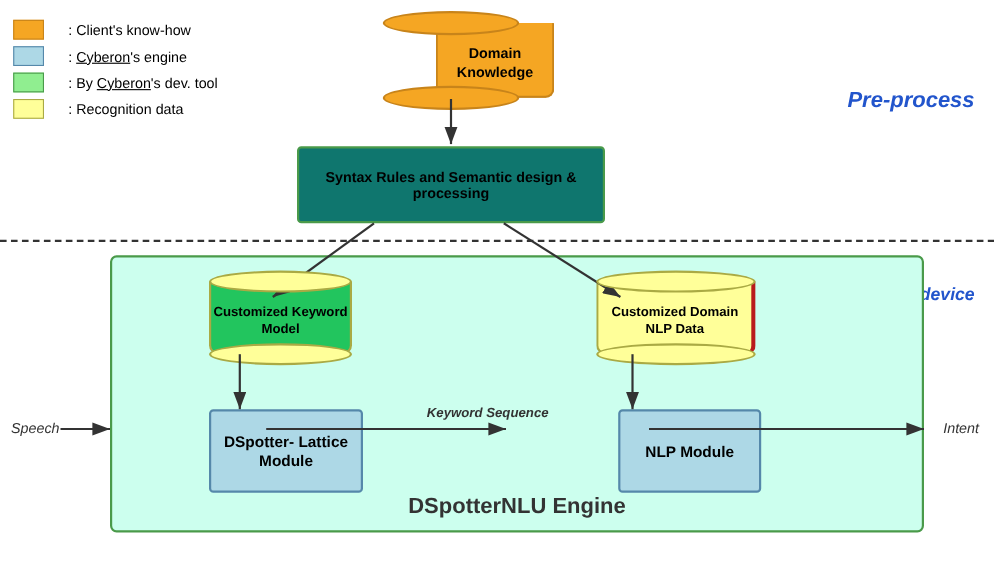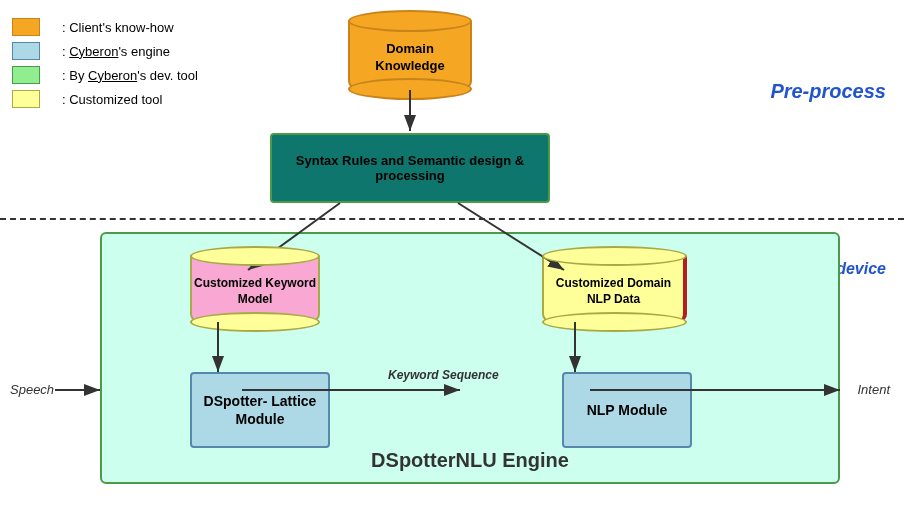--- a/index.html
+++ b/index.html
@@ -167,52 +167,52 @@
     <div class="legend-item">
       <div class="legend-box blue"></div>
       <span>: <span class="legend-underline">Cyberon</span>'s engine</span>
     </div>
     <div class="legend-item">
       <div class="legend-box green"></div>
       <span>: By <span class="legend-underline">Cyberon</span>'s dev. tool</span>
     </div>
     <div class="legend-item">
       <div class="legend-box yellow"></div>
-      <span>: Customized tool</span>
+      <span>: Recognition data</span>
     </div>
   </div>
 
   <div class="preprocess-label">Pre-process</div>
 
   <div class="recognition-label">
     <span>Recognition on device</span>
   </div>
 
   <div style="position:absolute; top:10px; left:348px; width:124px;">
 
     <div style="width:124px; height:22px; background:#F5A623; border:2px solid #c8841a; border-radius:50%; position:relative; z-index:2;"></div>
 
-    <div style="width:124px; height:68px; background:#F5A623; border-left:2px solid #c8841a; border-right:2px solid #c8841a; border-bottom:2px solid #c8841a; margin-top:-11px; border-radius:0 0 8px 8px; display:flex; align-items:center; justify-content:center; padding-top:8px;">
+    <div style="width:108px; height:68px; background:#F5A623; border-left:2px solid #c8841a; border-right:2px solid #c8841a; border-bottom:2px solid #c8841a; margin-top:-11px; border-radius:0 0 8px 8px; display:flex; align-items:center; justify-content:center; padding-top:8px;margin-left:48px;">
       <span style="font-size:13px; font-weight:bold; text-align:center; line-height:1.3;">Domain Knowledge</span>
     </div>
 
     <div style="width:124px; height:22px; background:#F5A623; border:2px solid #c8841a; border-radius:50%; position:relative; margin-top:-11px; z-index:0;"></div>
   </div>
 
   <div class="syntax-box" style="left:270px; top:133px; width:280px; height:70px;">
     <span>Syntax Rules and Semantic design &amp; processing</span>
   </div>
 
   <div class="dashed-line"></div>
 
   <div class="recognition-area" style="left:100px; top:232px; width:740px; height:252px;">
 
     <div style="position:absolute; top:12px; left:88px; width:130px;">
       <div style="width:130px; height:20px; background:#FFFF99; border:2px solid #aaaa44; border-radius:50%; position:relative; z-index:2;"></div>
-      <div style="width:130px; height:66px; background:#f9a8d4; border-left:2px solid #aaaa44; border-right:2px solid #aaaa44; border-bottom:2px solid #aaaa44; margin-top:-10px; border-radius:0 0 8px 8px; display:flex; align-items:center; justify-content:center; padding-top:8px;">
+      <div style="width:130px; height:66px; background:#22c55e; border-left:2px solid #aaaa44; border-right:2px solid #aaaa44; border-bottom:2px solid #aaaa44; margin-top:-10px; border-radius:0 0 8px 8px; display:flex; align-items:center; justify-content:center; padding-top:8px;">
         <span style="font-size:12px; font-weight:bold; text-align:center; line-height:1.3;">Customized Keyword Model</span>
       </div>
       <div style="width:130px; height:20px; background:#FFFF99; border:2px solid #aaaa44; border-radius:50%; margin-top:-10px; z-index:0; position:relative;"></div>
     </div>
 
     <div style="position:absolute; top:12px; left:440px; width:145px;">
       <div style="width:145px; height:20px; background:#FFFF99; border:2px solid #aaaa44; border-radius:50%; position:relative; z-index:2;"></div>
       <div style="width:145px; height:66px; background:#FFFF99; border-left:2px solid #aaaa44; border-right:4px solid #b91c1c; border-bottom:2px solid #aaaa44; margin-top:-10px; border-radius:0 0 8px 8px; display:flex; align-items:center; justify-content:center; padding-top:8px;">
         <span style="font-size:12px; font-weight:bold; text-align:center; line-height:1.3;">Customized Domain NLP Data</span>
       </div>

